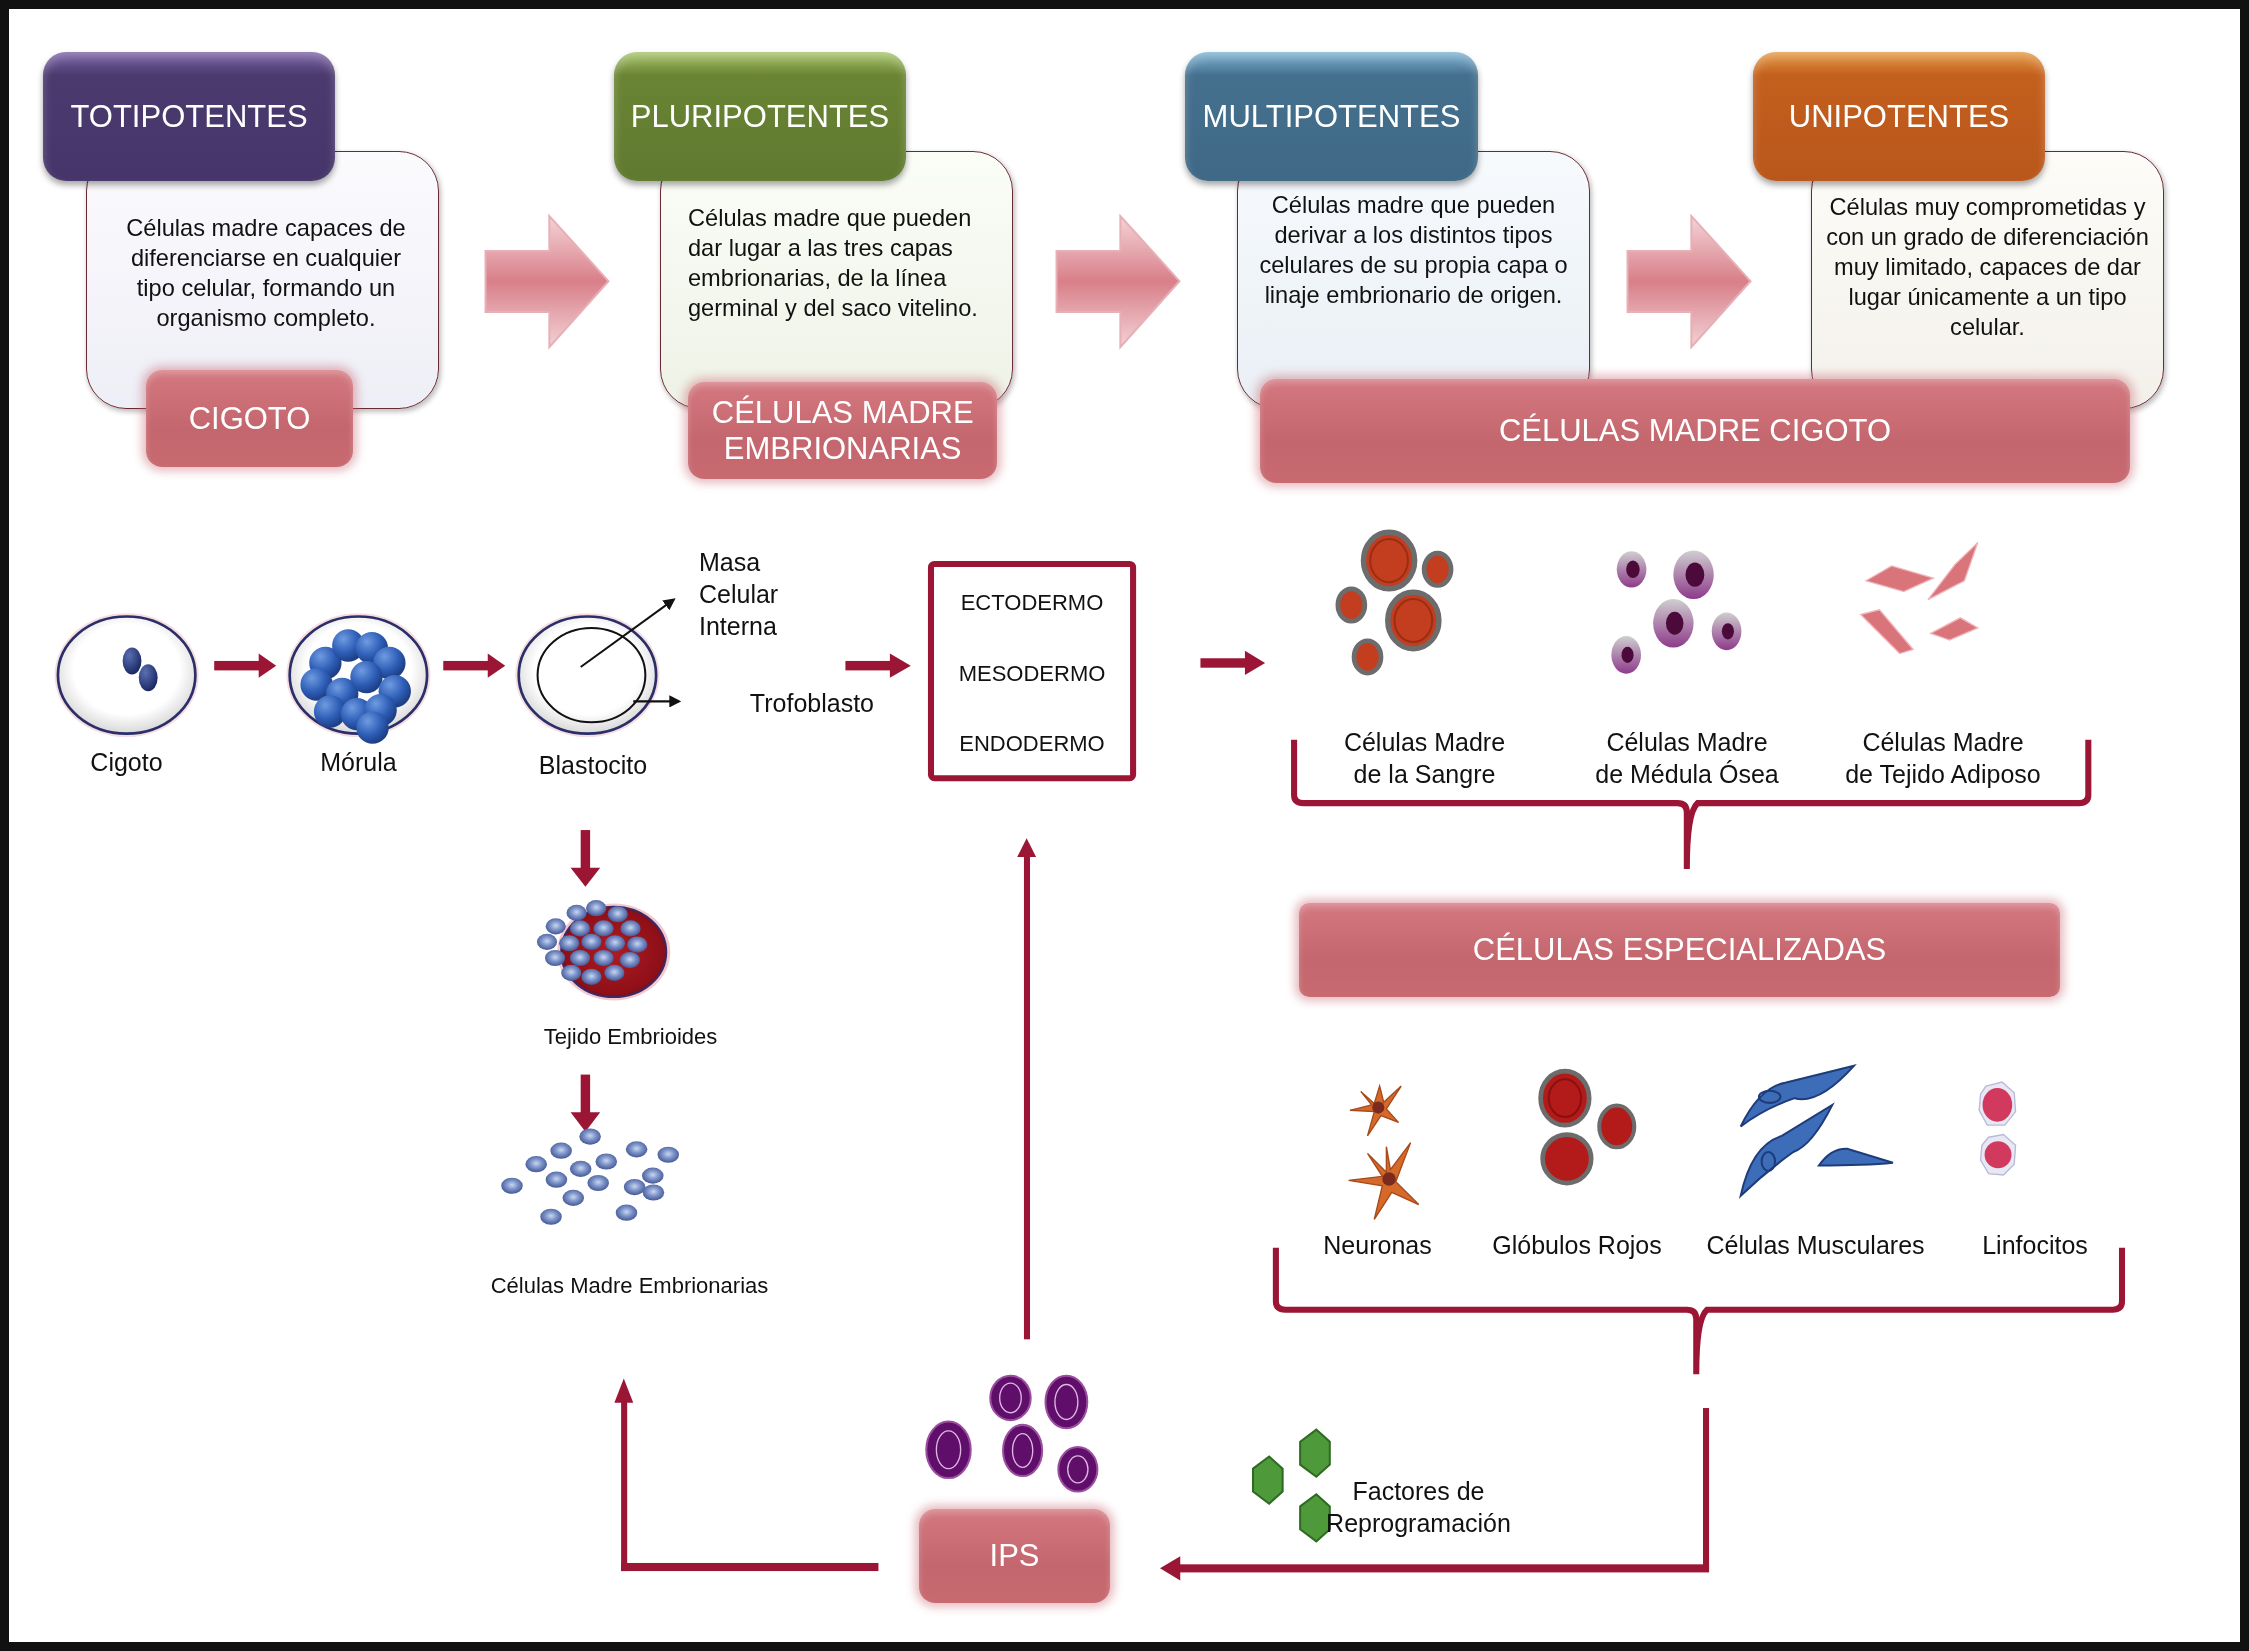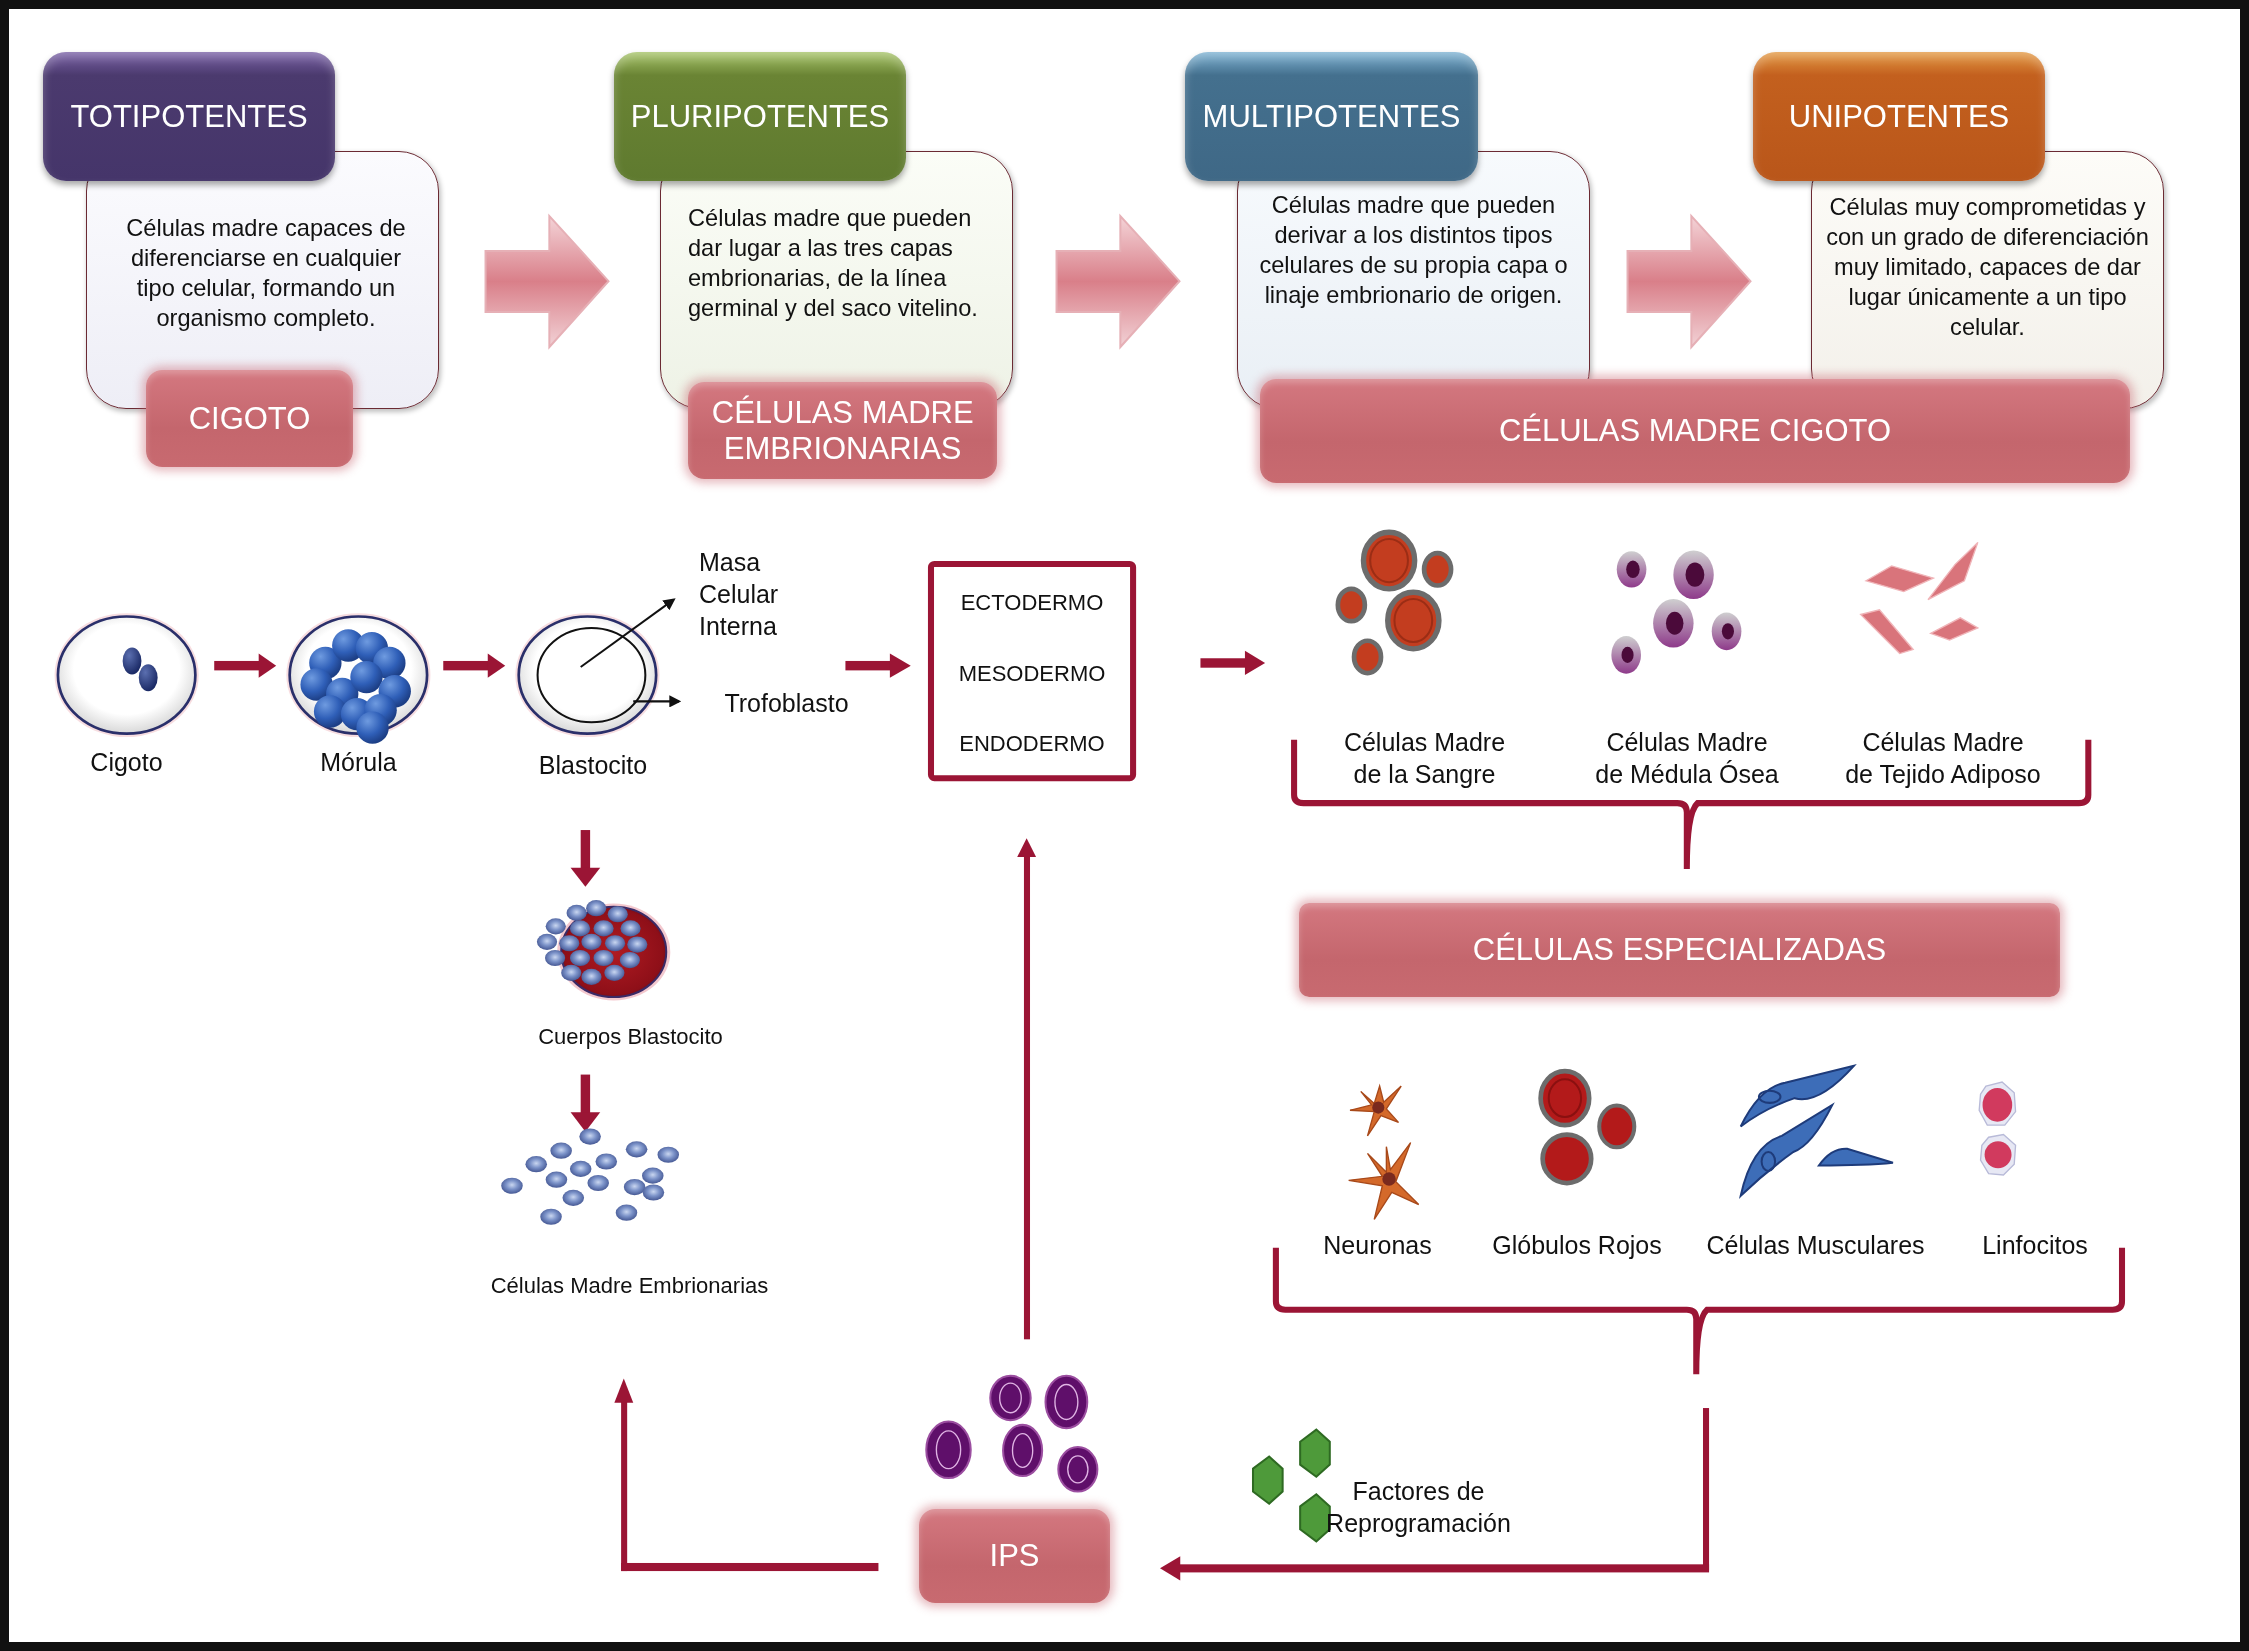--- a/index.html
+++ b/index.html
@@ -292,22 +292,22 @@
     <path d="M1930 2140 L1954 2122 L1974 2140 L1974 2174 L1954 2192 L1930 2174 Z"></path>
     <path d="M1860 2180 L1884 2162 L1904 2180 L1904 2214 L1884 2232 L1860 2214 Z"></path>
     <path d="M1930 2236 L1954 2218 L1974 2236 L1974 2270 L1954 2288 L1930 2270 Z"></path>
   </g>
 </svg>
 
 <div class="lbl" style="left:59px;top:746px;width:135px;">Cigoto</div>
 <div class="lbl" style="left:291px;top:746px;width:135px;">Mórula</div>
 <div class="lbl" style="left:512px;top:749px;width:162px;">Blastocito</div>
 <div class="lbl" style="left:699px;top:546px;width:94px;text-align:left;">Masa Celular Interna</div>
-<div class="lbl" style="left:699px;top:687px;width:175px;text-align:center;">Trofoblasto</div>
-<div class="lbl small" style="left:472px;top:1021px;width:317px;">Cuerpos Blastocito</div>
+<div class="lbl" style="left:699px;top:687px;width:175px;text-align:right;">Trofoblasto</div>
+<div class="lbl small" style="left:472px;top:1021px;width:317px;">Tejido Embrioides</div>
 <div class="lbl small" style="left:431px;top:1270px;width:397px;">Células Madre Embrionarias</div>
 
 <div class="lbl small" style="left:931px;top:587px;width:202px;">ECTODERMO</div>
 <div class="lbl small" style="left:931px;top:658px;width:202px;">MESODERMO</div>
 <div class="lbl small" style="left:931px;top:728px;width:202px;">ENDODERMO</div>
 
 <div class="lbl" style="left:1320px;top:726px;width:209px;">
   <div>Células Madre</div>
     <div>de la Sangre</div>
 </div>

